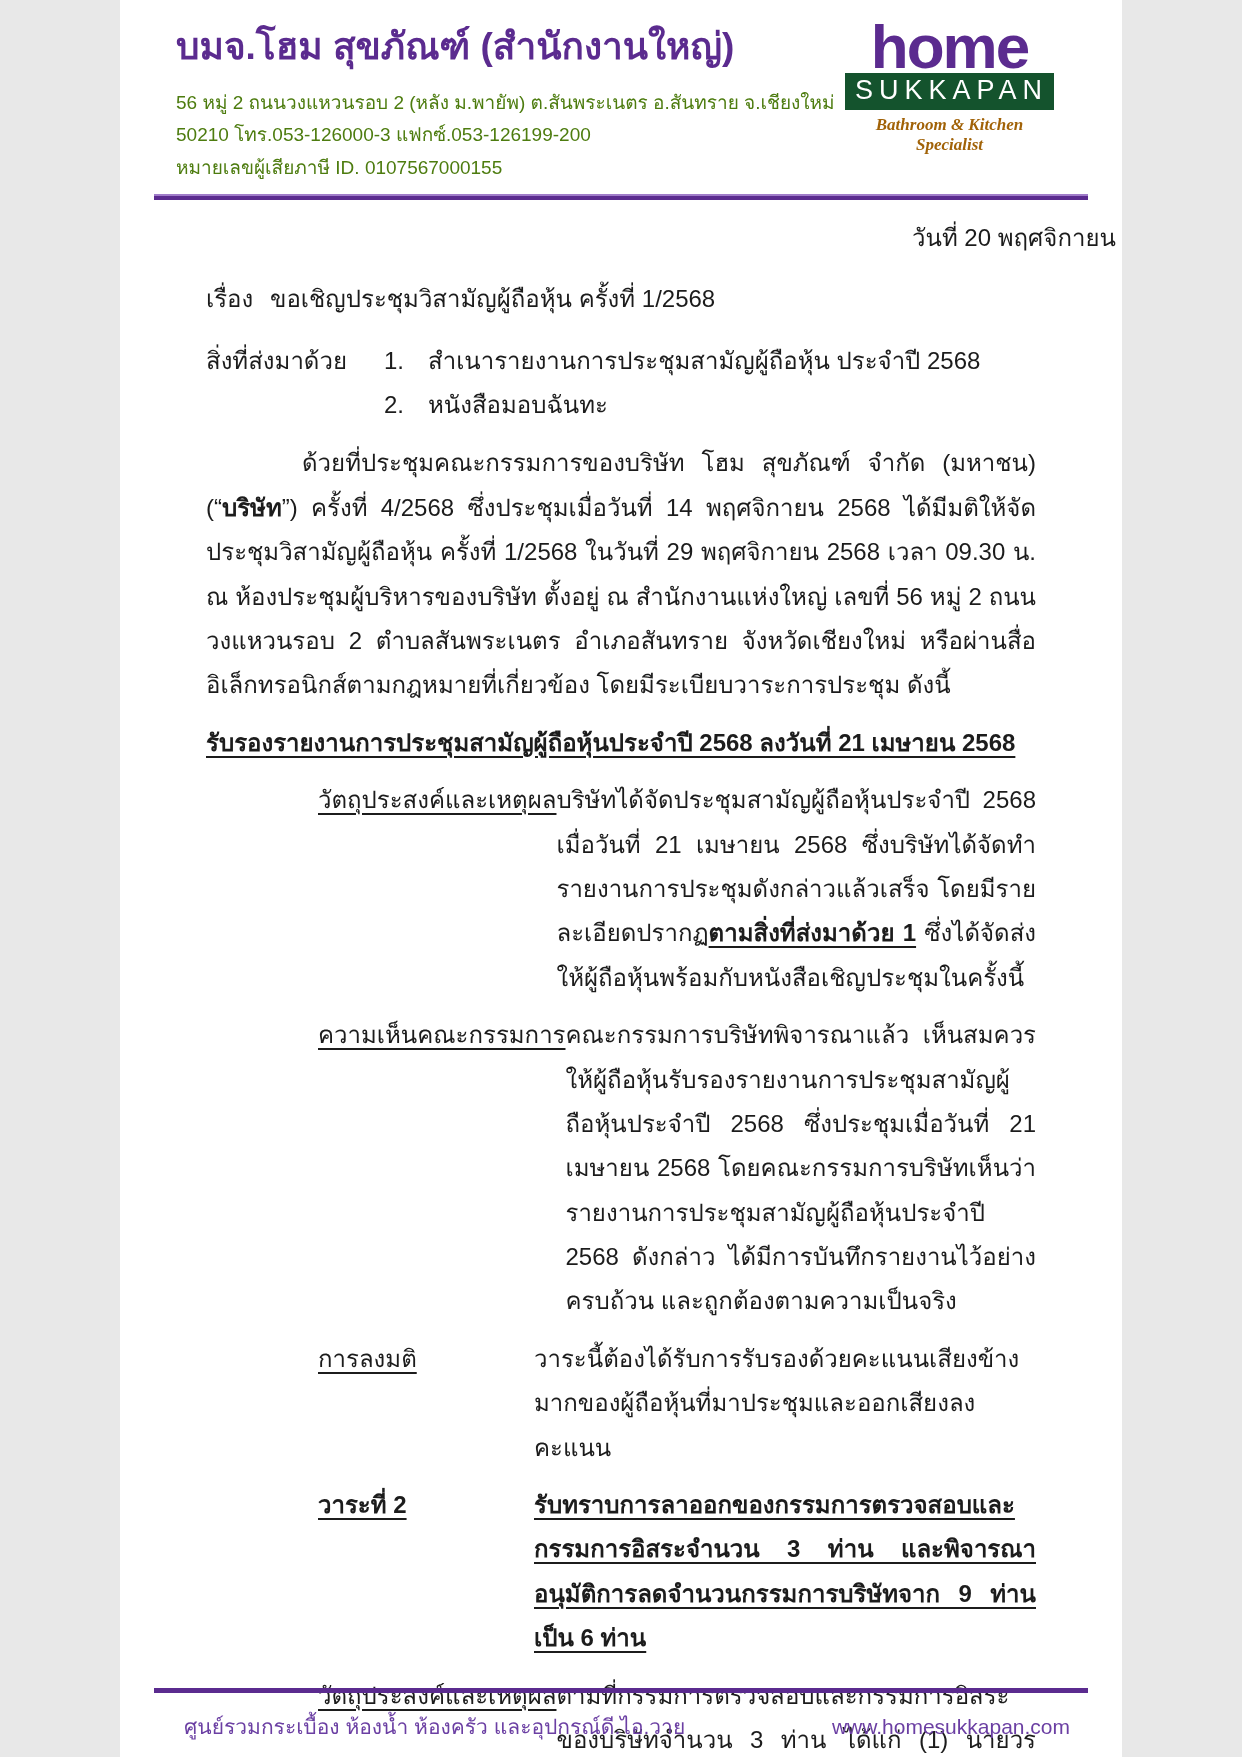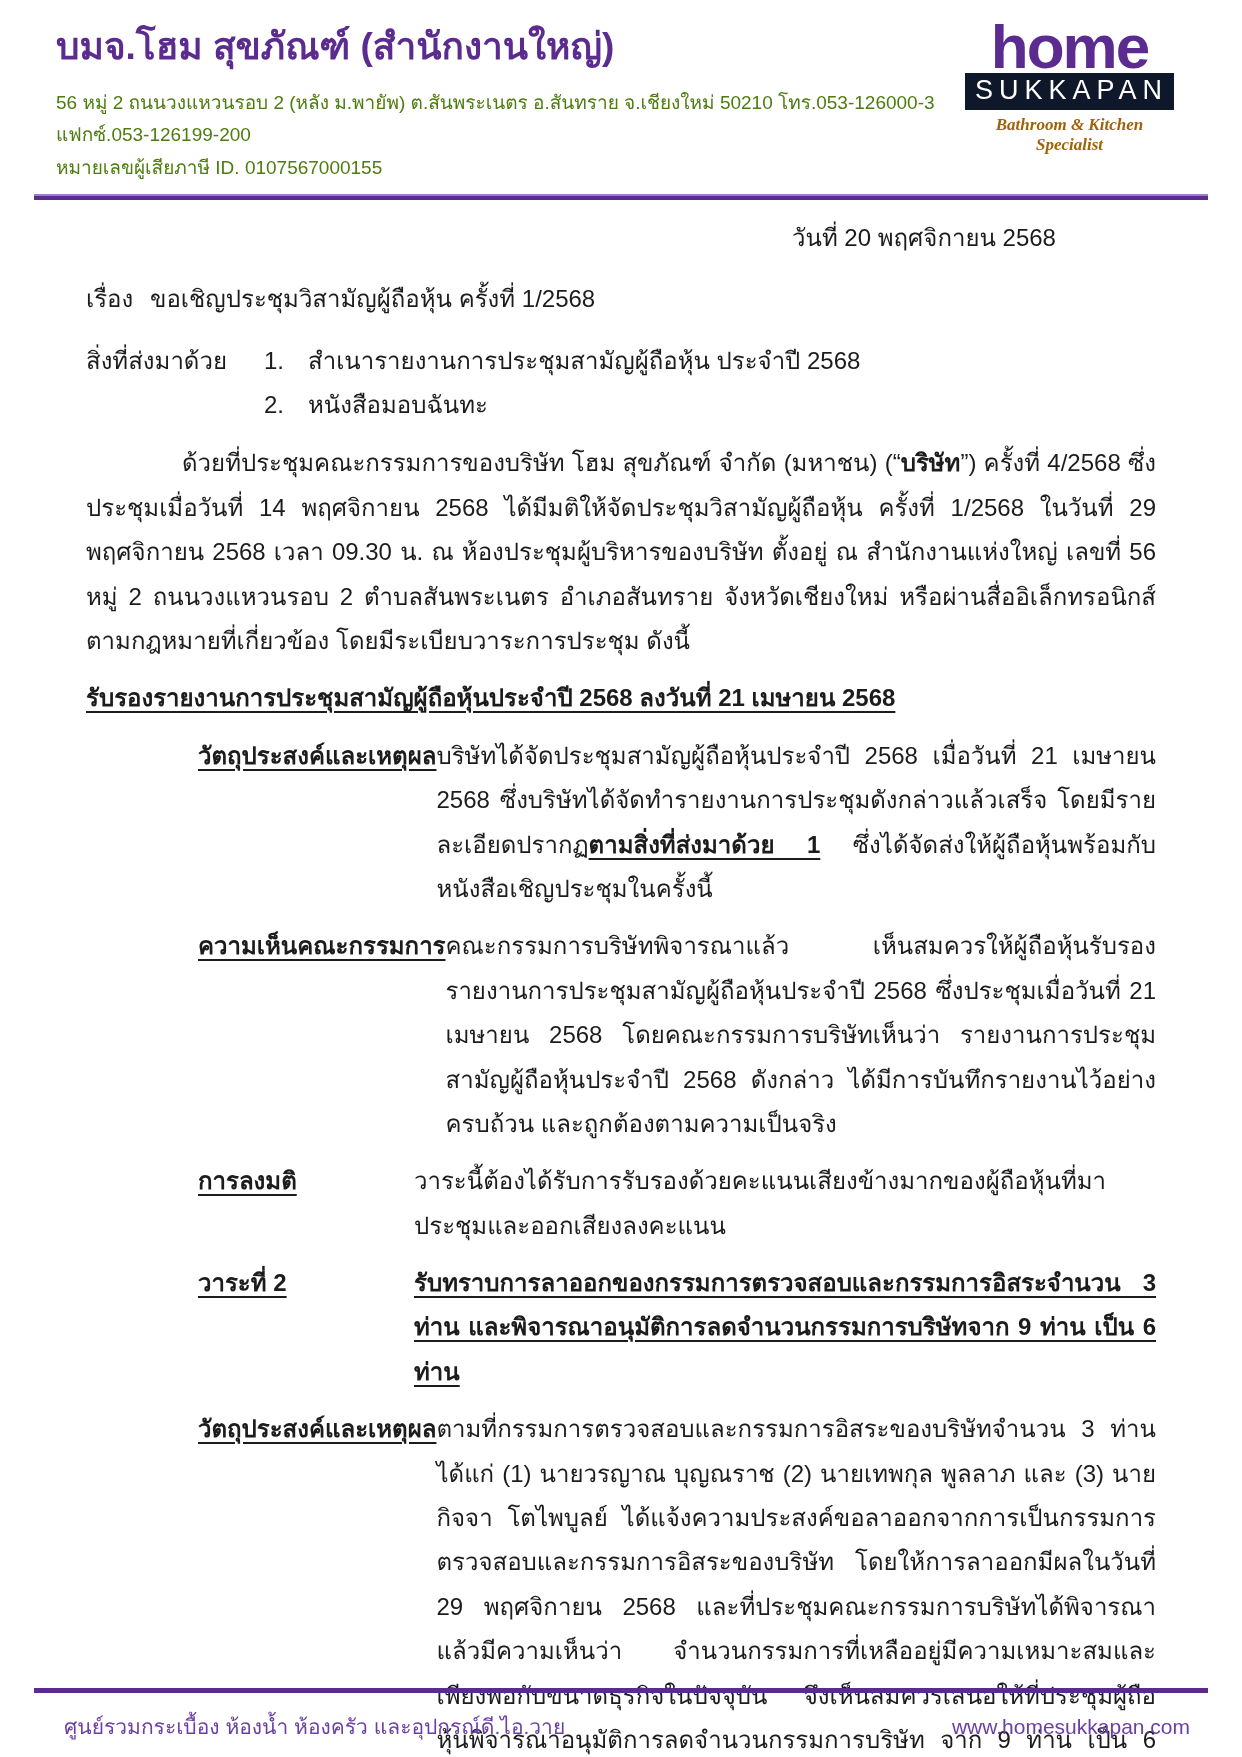--- a/index.html
+++ b/index.html
@@ -1,43 +1,43 @@
 <!DOCTYPE html>
 <html><head>
 <meta charset="utf-8">
 <style>
   * { margin:0; padding:0; box-sizing:border-box; }
   html,body { background:#e8e8e8; }
   .page {
-    width:1242px; height:1757px; position:relative; background:#ffffff;
+    width:1002px; height:1757px; position:relative; background:#ffffff;
     margin:0 auto; overflow:hidden; color:#1c1c1c;
     font-family:"Liberation Sans","DejaVu Sans",sans-serif;
   }
   
   .letterhead { display:flex; justify-content:space-between; align-items:flex-start; padding:16px 64px 6px 56px; }
   .company-title { color:#5b2b8f; font-size:37px; font-weight:bold; letter-spacing:0; margin-bottom:12px; }
   .addr { color:#4d7c0f; font-size:19px; line-height:1.7; }
   .logo { text-align:center; margin-top:6px; margin-right:4px; }
   .logo-home { color:#5b2b8f; font-weight:800; font-size:62px; line-height:0.82; letter-spacing:-2px; }
-  .logo-bar { background:#0f172a; color:#ffffff; font-size:27px; letter-spacing:6px; padding:2px 6px 4px 10px; margin-top:0; white-space:nowrap; }
+  .logo-bar { background:#14532d; color:#ffffff; font-size:27px; letter-spacing:6px; padding:2px 6px 4px 10px; margin-top:0; white-space:nowrap; }
   .logo-tagline { color:#a16207; font-style:italic; font-weight:bold; font-size:17px; margin-top:5px;
     font-family:"Liberation Serif","DejaVu Serif",serif; }
   .rule { height:6px; margin:4px 34px 0 34px; background:linear-gradient(#a07cc9 0%,#a07cc9 28%,#5b2b8f 28%,#5b2b8f 100%); }
   
   .content { padding:0 86px; font-size:24px; line-height:1.85; }
   .date-line { margin-top:16px; padding-left:706px; white-space:nowrap; }
   .field-row { display:flex; margin-top:17px; }
   .f-label { flex:0 0 64px; }
   .attach { display:flex; margin-top:17px; }
   .attach-label { flex:0 0 178px; }
   .attach-item { display:flex; }
   .attach-item .num { flex:0 0 44px; }
   .intro { margin-top:14px; text-indent:96px; text-align:justify; }
   .a-row { display:flex; margin-top:13px; }
-  .a-label { flex:0 0 216px; margin-left:112px; text-decoration:underline; text-underline-offset:5px; white-space:nowrap;font-weight:bold; }
+  .a-label { flex:0 0 216px; margin-left:112px; text-decoration:underline; text-underline-offset:5px; white-space:nowrap; }
   .a-content { flex:1 1 auto; text-align:justify; }
   .bold { font-weight:bold; }
   .u { text-decoration:underline; text-underline-offset:5px; }
   
   .footer-rule { position:absolute; left:34px; right:34px; bottom:64px; height:5px; background:#5b2b8f; }
   .footer-text { position:absolute; left:64px; right:52px; bottom:14px; display:flex;
     justify-content:space-between; align-items:center; color:#6b3fa3; font-size:21px; }
 </style>
 </head>
 <body>

